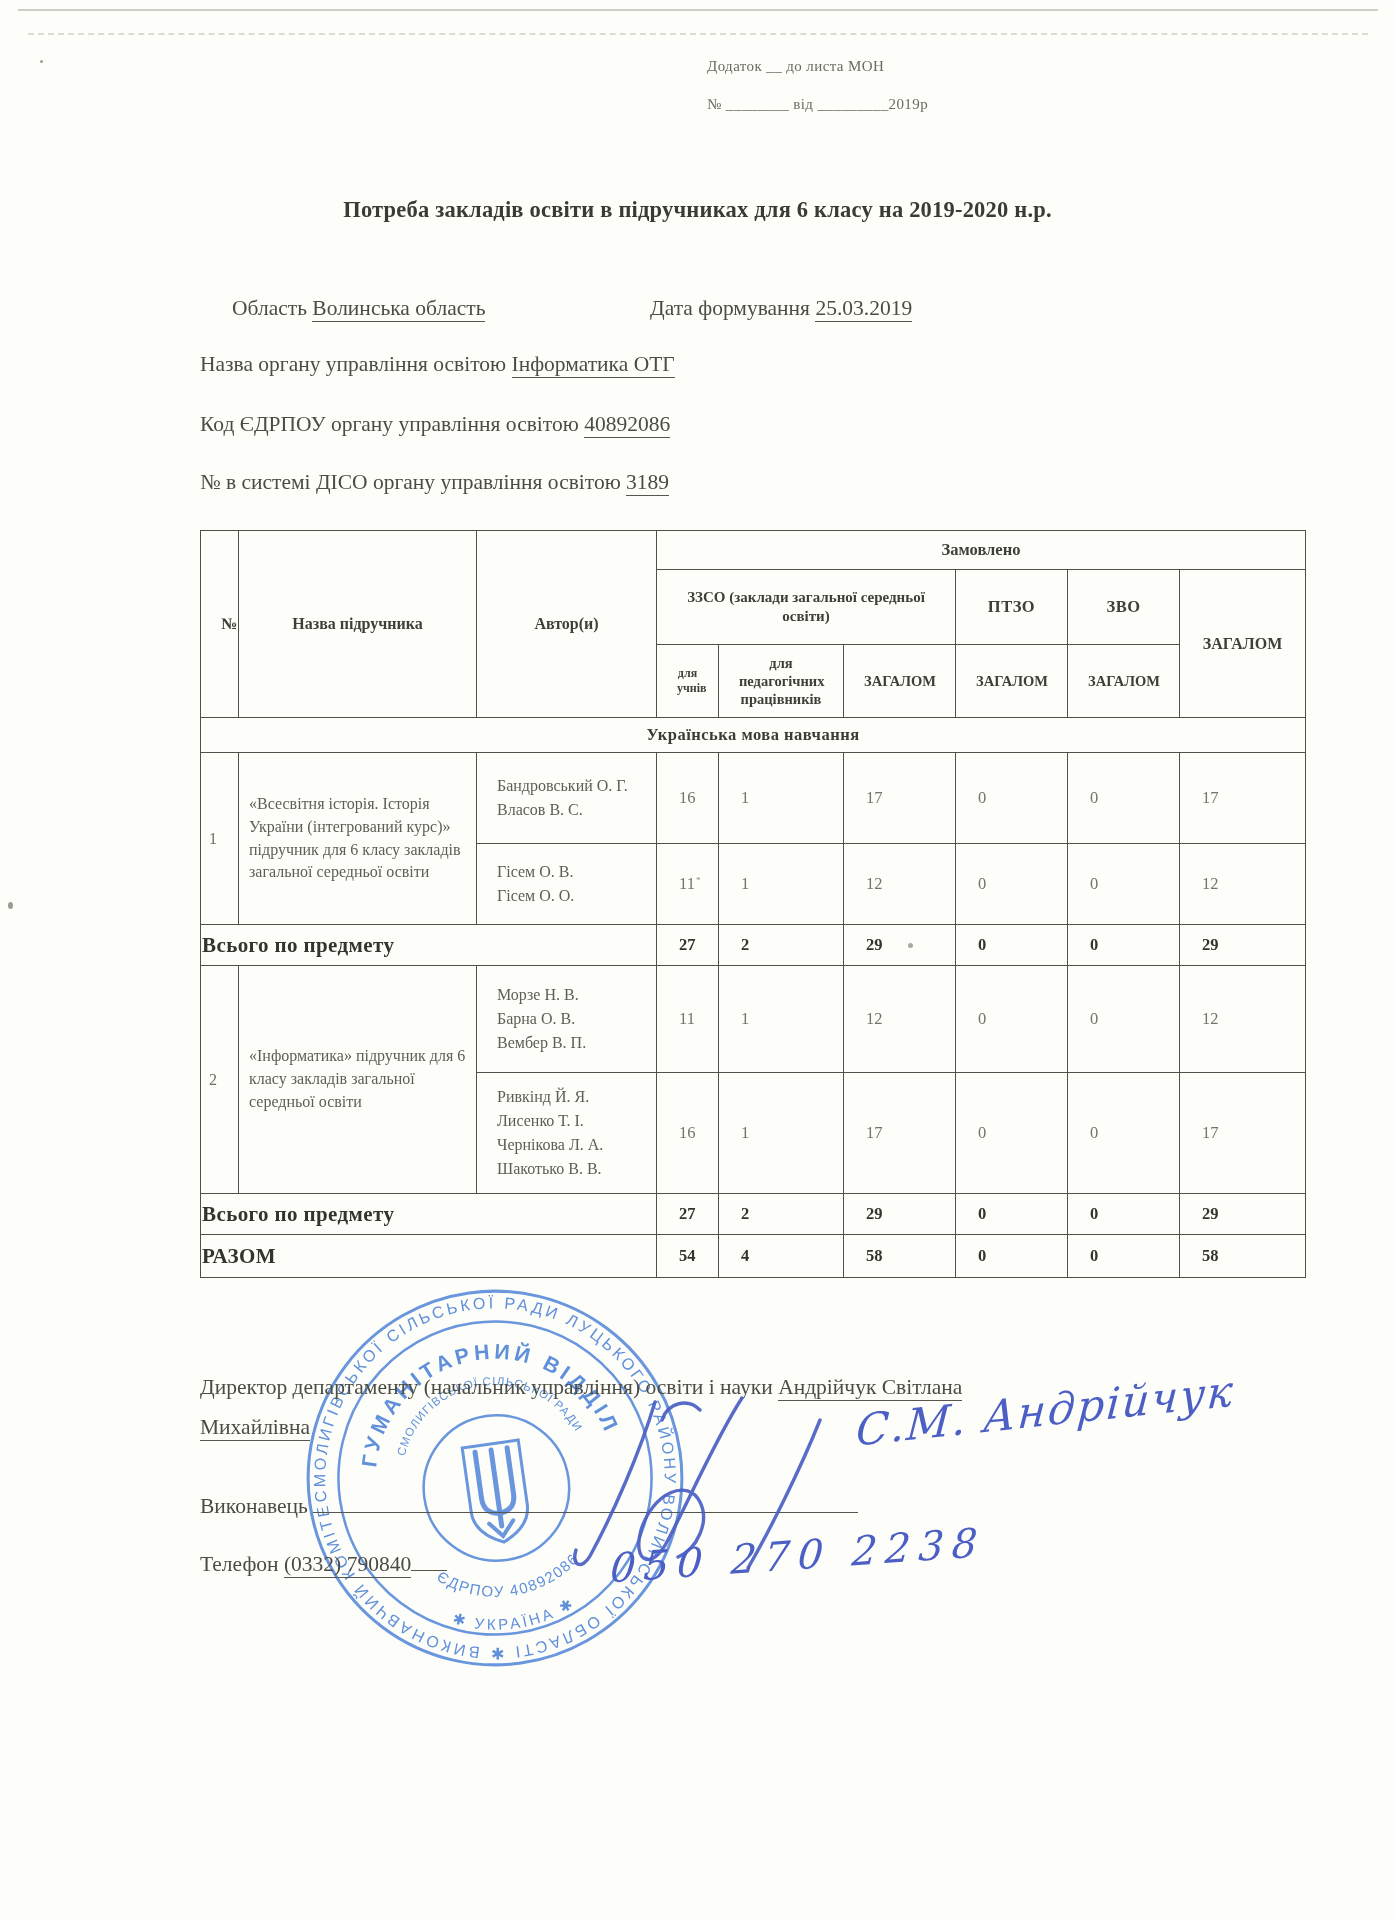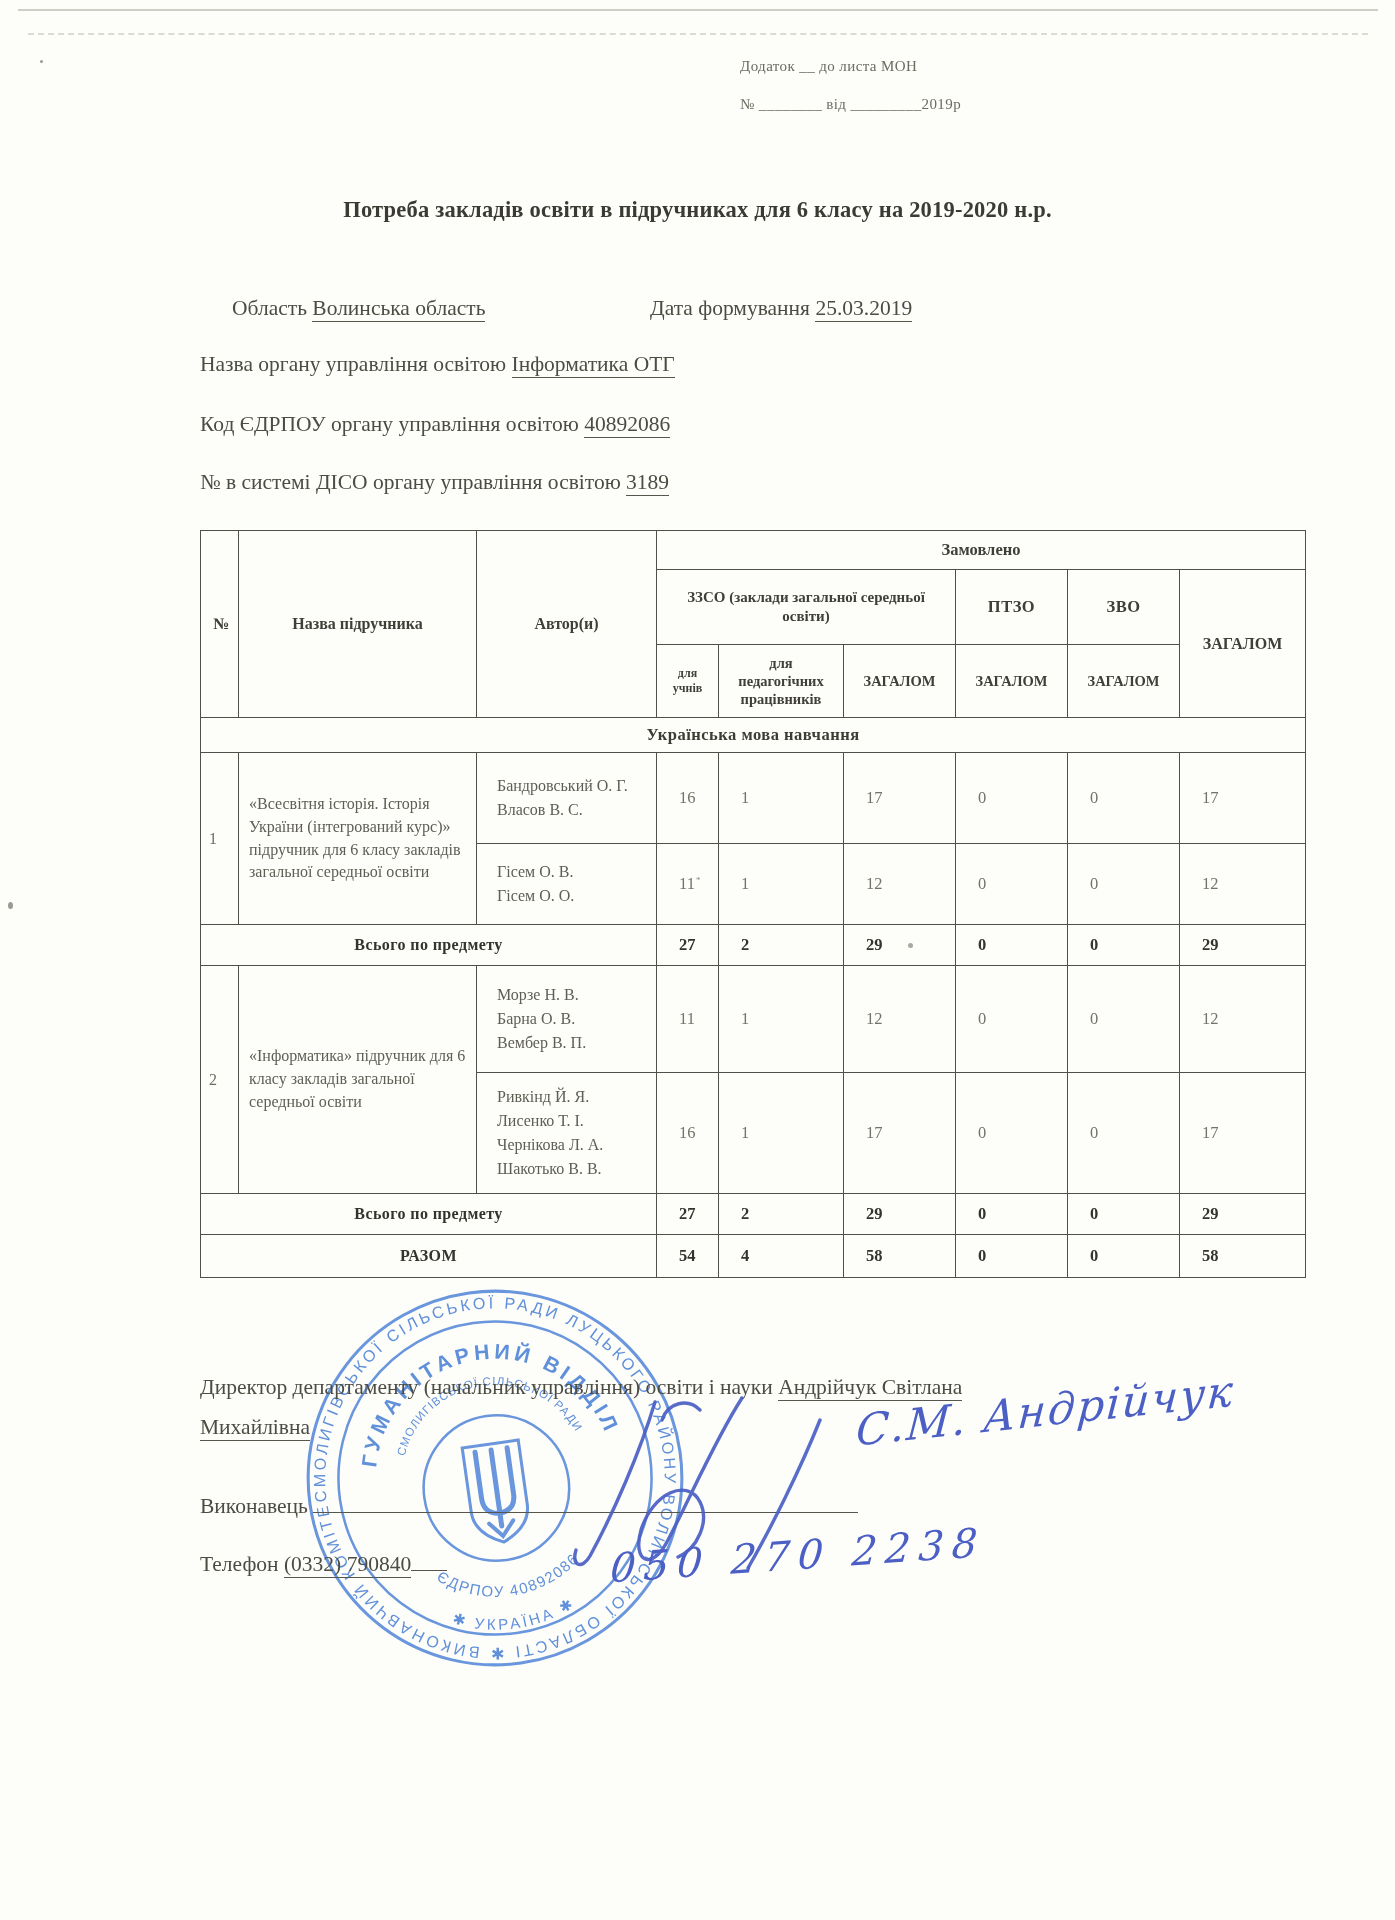--- a/index.html
+++ b/index.html
@@ -7,56 +7,56 @@
         font-family:"Liberation Serif",serif;color:#4a4a42;overflow:hidden;}
 
   
   .scan-line-top{position:absolute;left:18px;top:9px;width:1360px;height:2px;background:#c2c2ba;opacity:.8;}
   .scan-line-dashed{position:absolute;left:28px;top:33px;width:1340px;border-top:2px dashed #d3d3ca;opacity:.8;}
   .speck{position:absolute;background:#9b9b93;border-radius:50%;}
   .speck.s1{left:8px;top:902px;width:5px;height:7px;}
   .speck.s2{left:40px;top:60px;width:3px;height:3px;}
 
   
-  .note{position:absolute;left:740px;top:48px;font-size:15px;color:#6b6b61;line-height:2.5;letter-spacing:.4px;}
+  .note{position:absolute;left:707px;top:48px;font-size:15px;color:#6b6b61;line-height:2.5;letter-spacing:.4px;}
 
   
   .title{position:absolute;left:0;top:197px;width:100%;text-align:center;
          font-weight:bold;font-size:22.5px;color:#3b3b34;letter-spacing:.2px;}
 
   
   .field{position:absolute;font-size:21.5px;color:#4c4c43;white-space:nowrap;}
   .f-region{left:200px;top:296px;margin-left:32px;}
   .f-date{left:650px;top:296px;}
   .f-authority{left:200px;top:352px;}
   .f-edrpou{left:200px;top:412px;}
   .f-diso{left:200px;top:470px;}
   .uv{border-bottom:1.6px solid #56564c;padding-bottom:1px;}
 
   
   table.req{position:absolute;left:200px;top:530px;width:1105px;border-collapse:collapse;
             table-layout:fixed;font-size:16px;}
   table.req th,table.req td{border:1.6px solid #50504a;vertical-align:middle;overflow:hidden;}
-  table.req th{font-weight:bold;color:#3f3f38;text-align:center;padding:2px 12px;line-height:1.25;}
+  table.req th{font-weight:bold;color:#3f3f38;text-align:center;padding:2px 20px;line-height:1.25;}
   th.h-ordered{height:34px;font-size:16.5px;}
   th.h-zzso{height:70px;font-size:15px;}
   th.h-ptzo,th.h-zvo{font-size:16.5px;letter-spacing:.5px;}
   th.h-sub{height:68px;font-size:14.5px;}
   th.h-students{font-size:12px;}
   td.band{height:32px;text-align:center;font-weight:bold;font-size:16.5px;color:#3c3c35;letter-spacing:.5px;}
   td.cell-num{padding-left:8px;color:#6e6e65;font-size:16px;}
   td.cell-book{padding:6px 10px;color:#5e5e55;font-size:16px;line-height:1.42;}
   td.cell-authors{padding:6px 20px;color:#5e5e55;font-size:16px;line-height:1.5;white-space:pre-line;}
   td.cell-val{padding-left:22px;color:#73736a;font-size:16.5px;position:relative;}
   tr.r-1a td{height:78px;}
   tr.r-1b td{height:68px;}
   tr.r-2a td{height:94px;}
   tr.r-2b td{height:108px;}
   tr.subtotal td,tr.grand td{font-weight:bold;color:#34342e;}
-  tr.subtotal td.lab,tr.grand td.lab{text-align:center;font-size:16px;height:38px;letter-spacing:.4px;}
+  tr.subtotal td.lab,tr.grand td.lab{text-align:left;font-size:21px;height:38px;letter-spacing:.4px;}
   tr.grand td.lab{height:40px;}
   sup.mark{font-size:9px;color:#8d8d84;margin-left:1px;}
   .dotspeck{position:absolute;left:58%;top:45%;width:5px;height:5px;border-radius:50%;background:#a9a9a0;}
 
   
   .director{position:absolute;left:200px;top:1368px;width:830px;font-size:21.5px;
             line-height:1.85;color:#4c4c43;}
   .executor{position:absolute;left:200px;top:1490px;font-size:21.5px;color:#4c4c43;}
   .sigline{display:inline-block;width:545px;border-bottom:1.6px solid #56564c;height:22px;}
   .phone{position:absolute;left:200px;top:1548px;font-size:21.5px;color:#4c4c43;}

